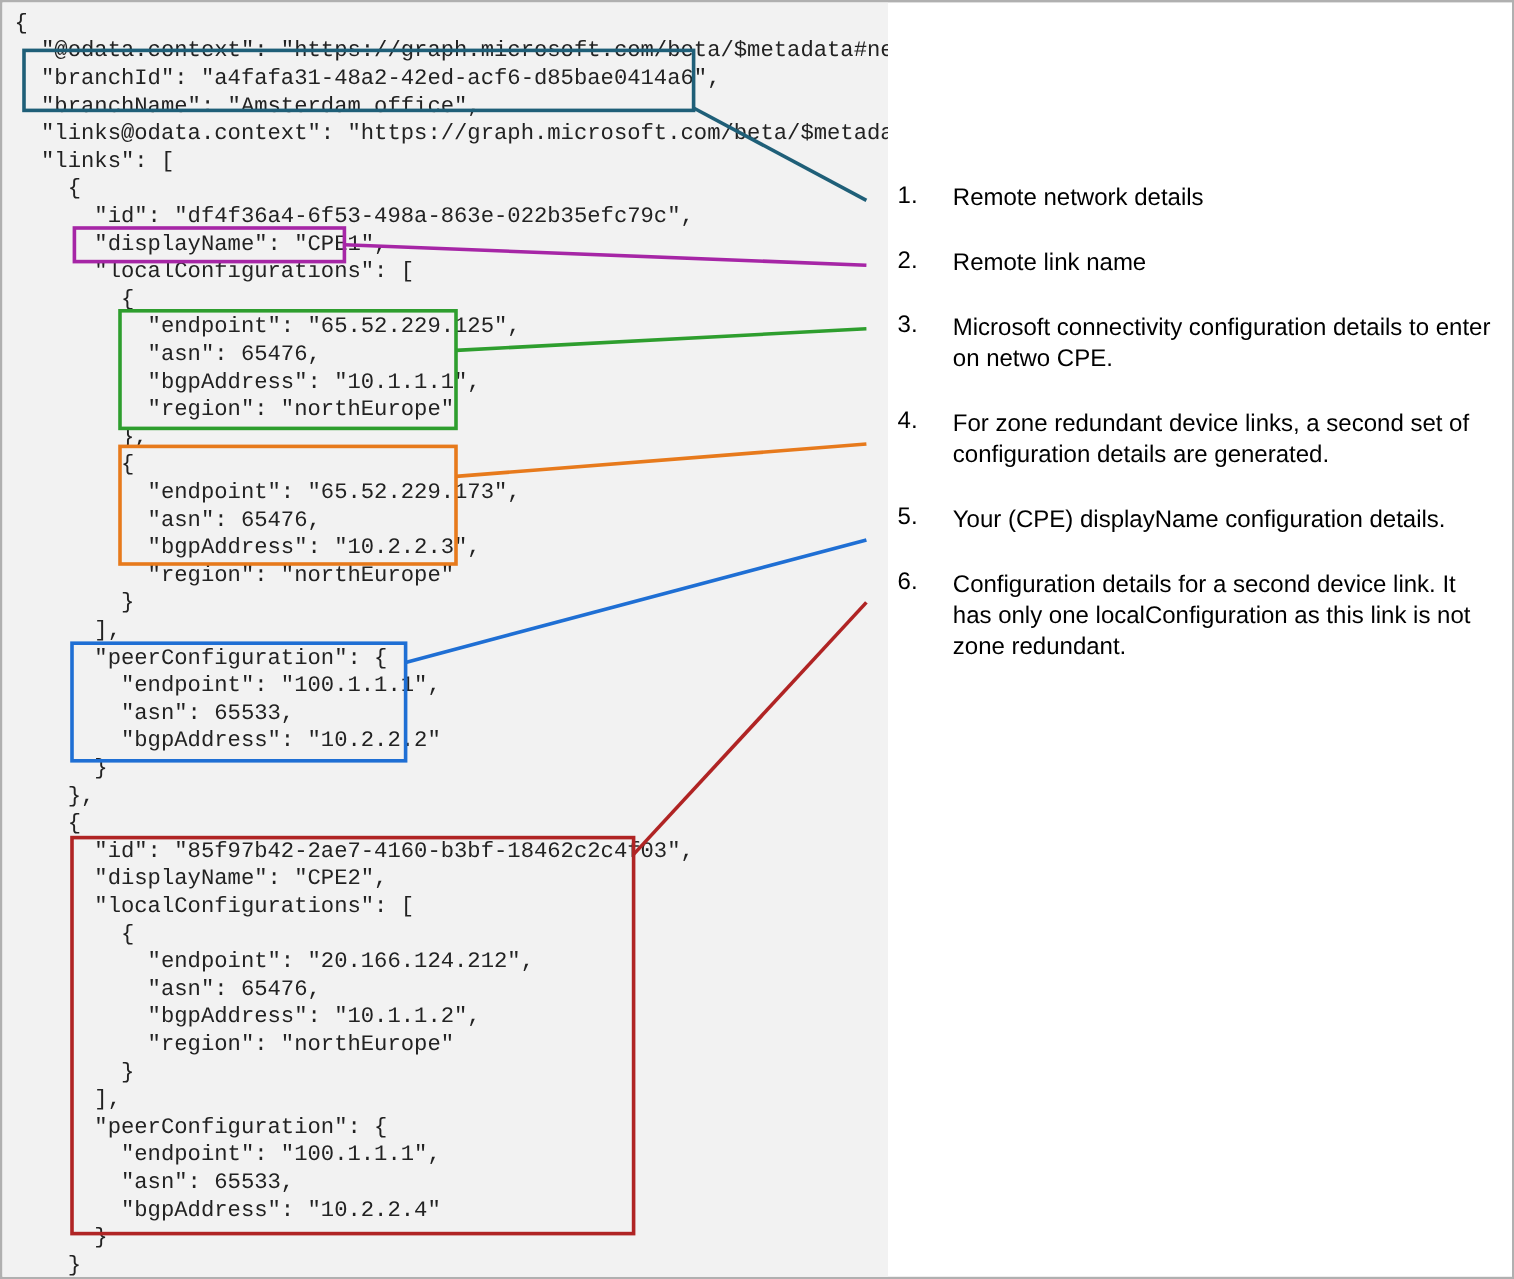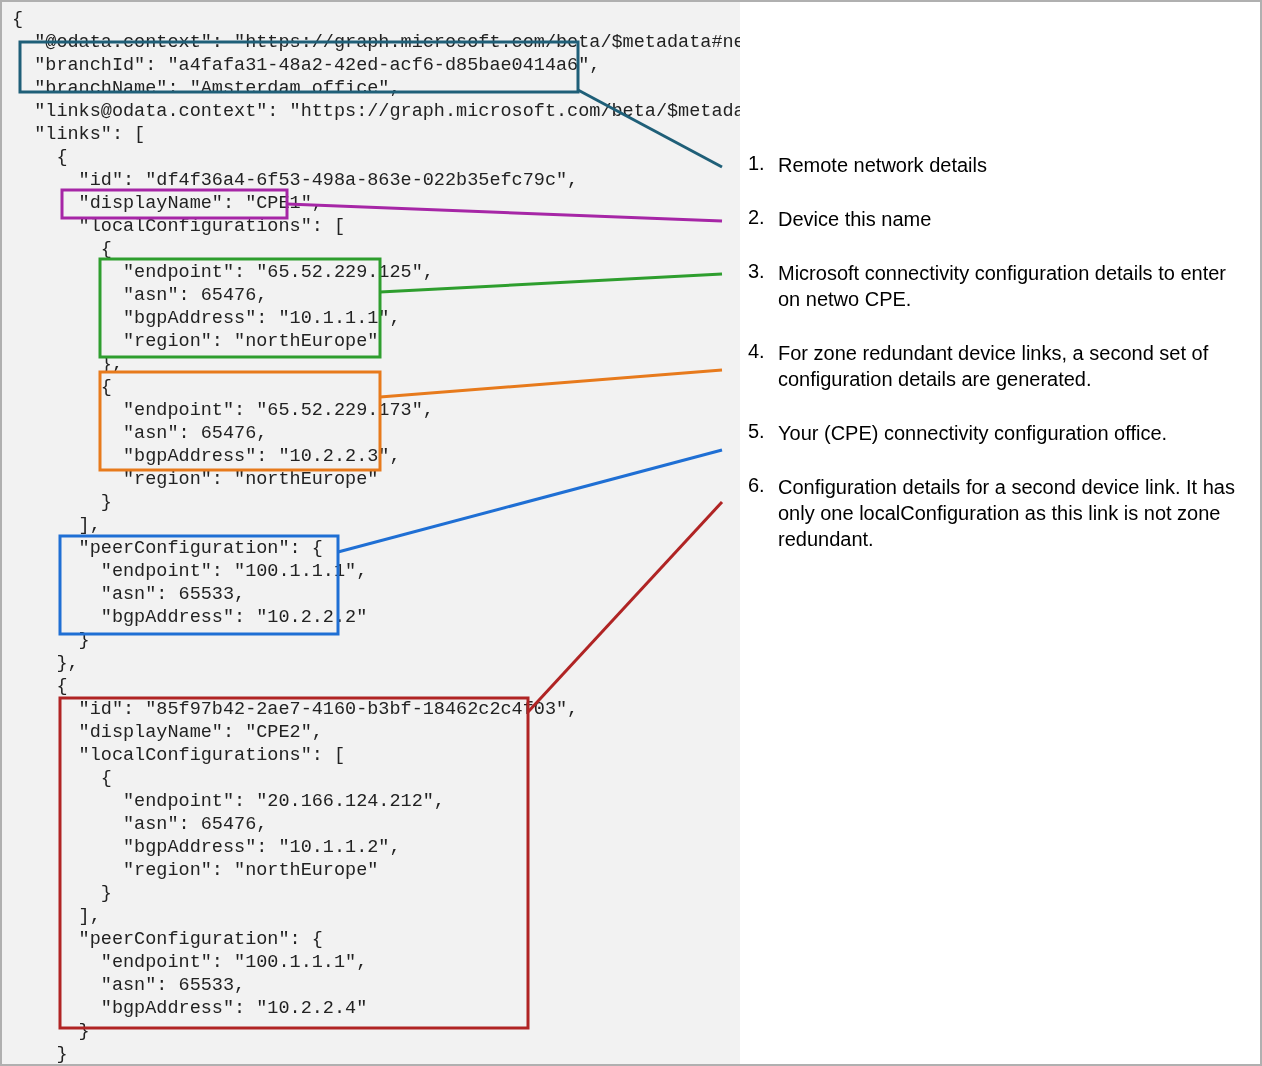--- a/index.html
+++ b/index.html
@@ -47,20 +47,21 @@
   }
   .legend-num {
     width: 36px;
     flex: 0 0 36px;
     text-align: left;
     padding-left: 6px;
   }
   .legend-text {
     flex: 1;
     line-height: 26px;
+    margin-left: 16px;
   }
   svg.overlay {
     position: absolute;
     left: 0;
     top: 0;
     width: 1262px;
     height: 1066px;
     pointer-events: none;
   }
 </style>
@@ -86,33 +87,33 @@
       <line x1="526" y1="710" x2="720" y2="500" stroke="#b02424" stroke-width="3"></line>
     </svg>
 
   <div class="legend" id="legend">
       <div class="legend-item">
         <div class="legend-num">1.</div>
         <div class="legend-text">Remote network details</div>
       </div>
       <div class="legend-item">
         <div class="legend-num">2.</div>
-        <div class="legend-text">Device this name</div>
+        <div class="legend-text">Remote link name</div>
       </div>
       <div class="legend-item">
         <div class="legend-num">3.</div>
         <div class="legend-text">Microsoft connectivity configuration details to enter on netwo CPE.</div>
       </div>
       <div class="legend-item">
         <div class="legend-num">4.</div>
         <div class="legend-text">For zone redundant device links, a second set of configuration details are generated.</div>
       </div>
       <div class="legend-item">
         <div class="legend-num">5.</div>
-        <div class="legend-text">Your (CPE) connectivity configuration office.</div>
+        <div class="legend-text">Your (CPE) displayName configuration details.</div>
       </div>
       <div class="legend-item">
         <div class="legend-num">6.</div>
         <div class="legend-text">Configuration details for a second device link. It has only one localConfiguration as this link is not zone redundant.</div>
       </div>
     </div>
 
 </div>
 
 </body></html>

